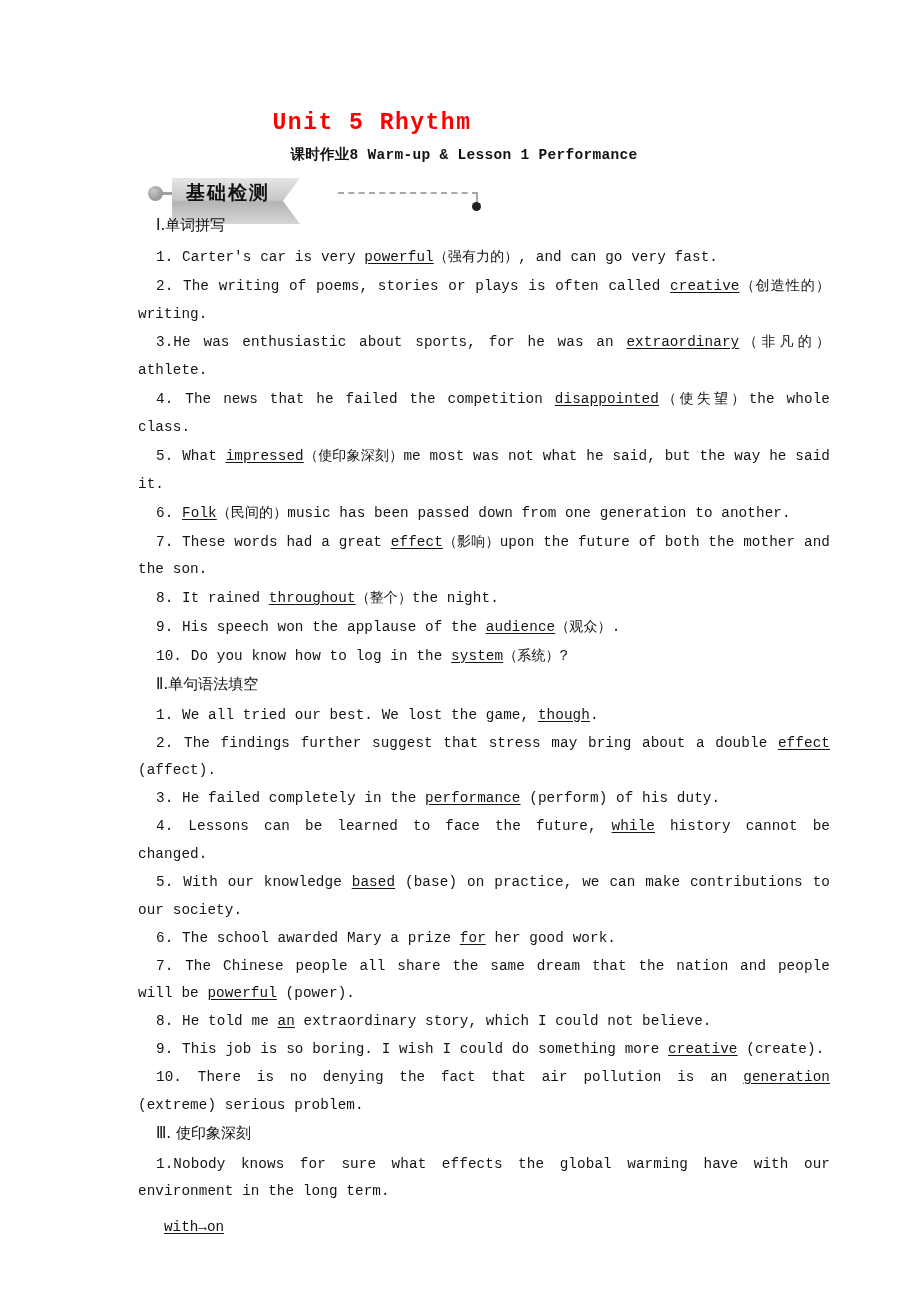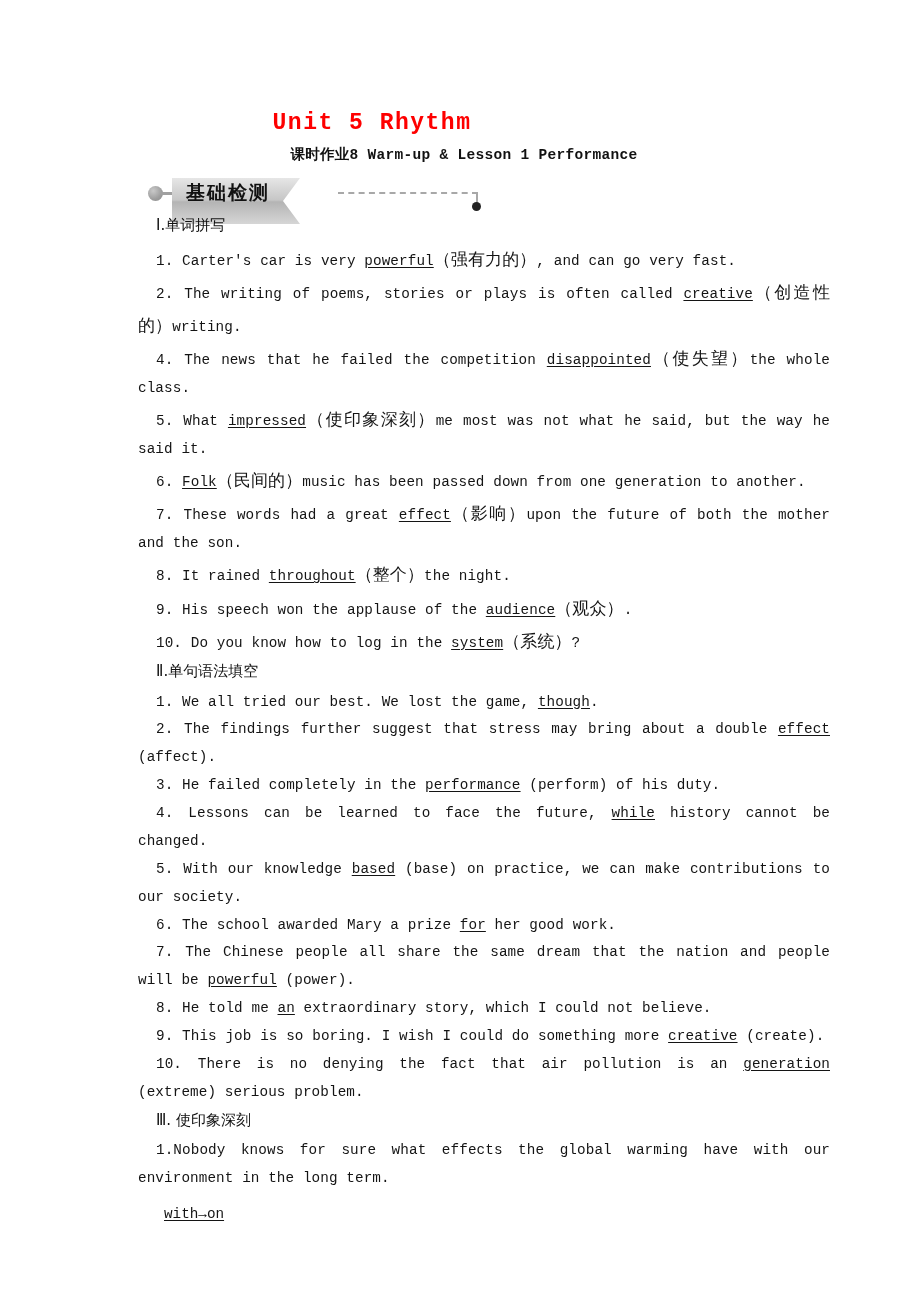--- a/index.html
+++ b/index.html
@@ -131,21 +131,21 @@
     text-justify: inter-word;
     text-indent: 18px;
     letter-spacing: 0.1px;
   }
   .q u {
     text-decoration: underline;
     text-underline-offset: 2px;
   }
   .cn {
     font-family: "DejaVu Sans", "Liberation Sans", sans-serif;
-    font-size: 17px;
+    font-size: 14px;
   }
   .ans {
     font-family: "Liberation Mono", "DejaVu Sans Mono", monospace;
     font-size: 14.3px;
     line-height: 1.95;
     margin: 8px;
     text-indent: 18px;
     color: #141414;
   }
   .ans u { text-underline-offset: 2px; }
@@ -168,20 +168,21 @@
     <span class="badge-dash"></span>
     <span class="badge-drop"></span>
     <span class="badge-enddot"></span>
   </div>
 
   <div class="content">
 
     <p class="sec-head">Ⅰ.单词拼写</p>
     <p class="q">1. Carter's car is very <u>powerful</u><span class="cn">（强有力的）</span>, and can go very fast.</p>
     <p class="q">2. The writing of poems, stories or plays is often called <u>creative</u><span class="cn">（创造性的）</span>writing.</p>
+    <p class="q">3.He was enthusiastic about sports, for he was an <u>extraordinary</u><span class="cn">（非凡的）</span>athlete.</p>
     <p class="q">4. The news that he failed the competition <u>disappointed</u><span class="cn">（使失望）</span>the whole class.</p>
     <p class="q">5. What <u>impressed</u><span class="cn">（使印象深刻）</span>me most was not what he said, but the way he said it.</p>
     <p class="q">6. <u>Folk</u><span class="cn">（民间的）</span>music has been passed down from one generation to another.</p>
     <p class="q">7. These words had a great <u>effect</u><span class="cn">（影响）</span>upon the future of both the mother and the son.</p>
     <p class="q">8. It rained <u>throughout</u><span class="cn">（整个）</span>the night.</p>
     <p class="q">9. His speech won the applause of the <u>audience</u><span class="cn">（观众）</span>.</p>
     <p class="q">10. Do you know how to log in the <u>system</u><span class="cn">（系统）</span>?</p>
 
     <p class="sec-head">Ⅱ.单句语法填空</p>
     <p class="q">1. We all tried our best. We lost the game, <u>though</u>.</p>

